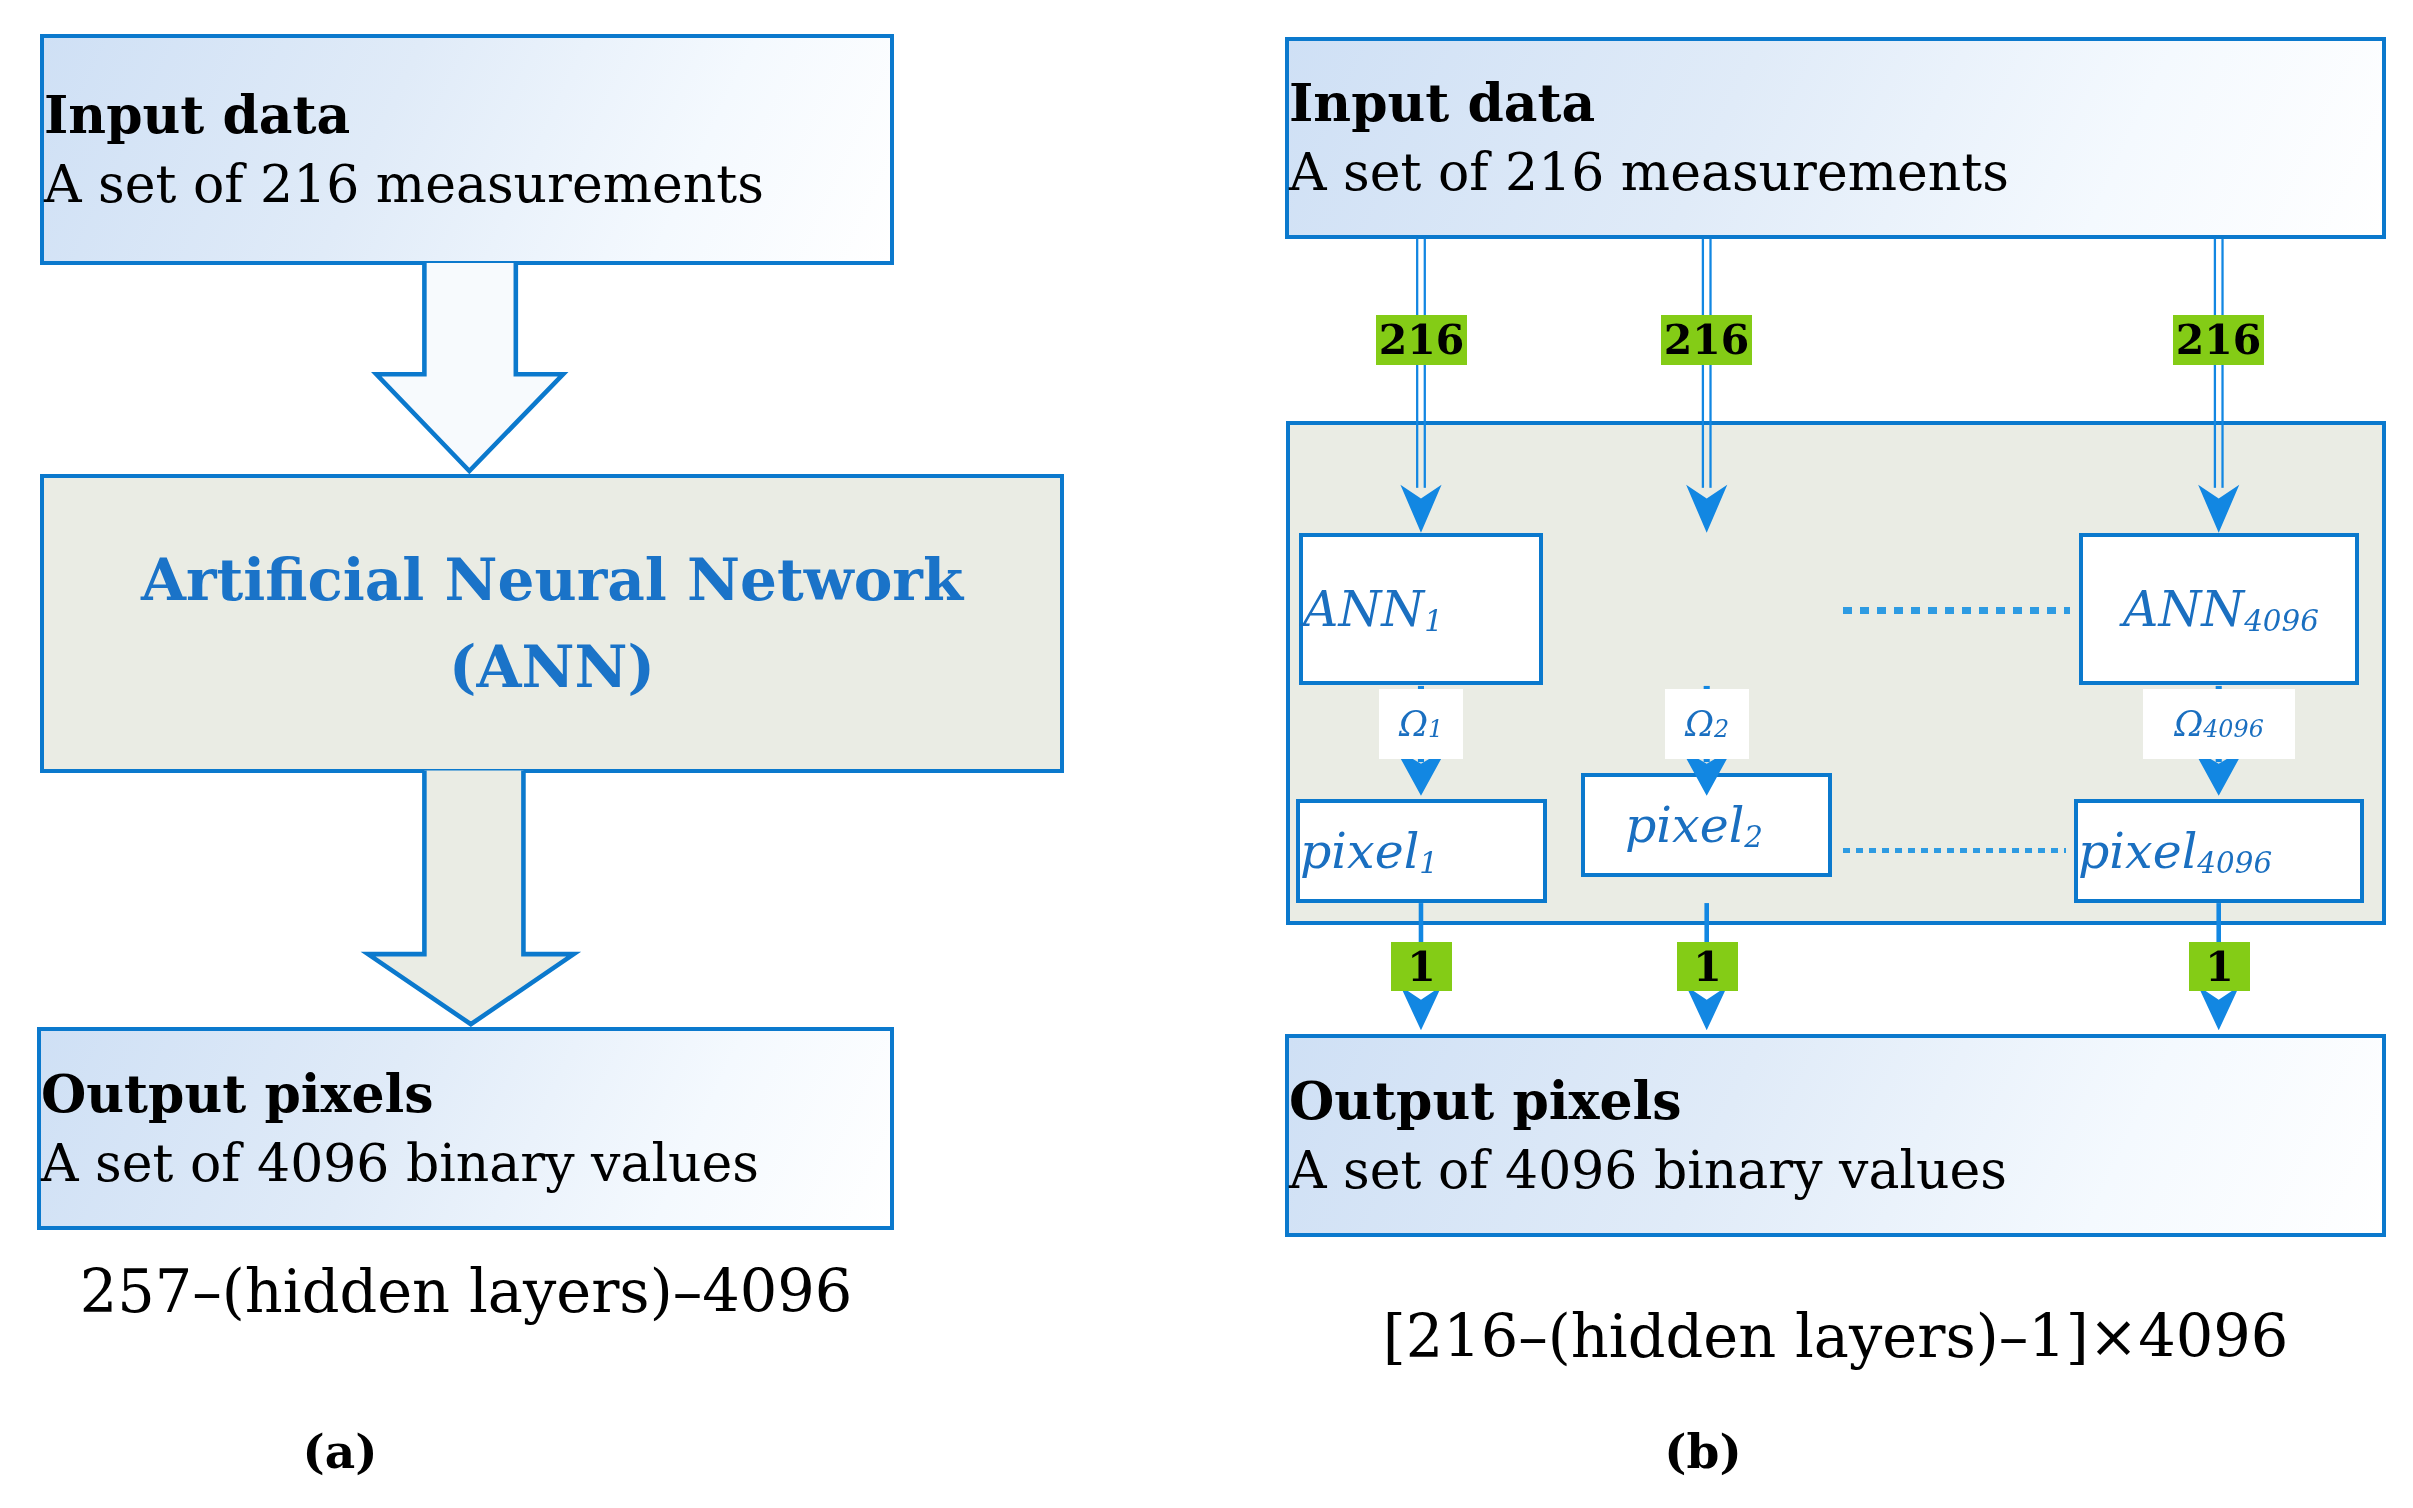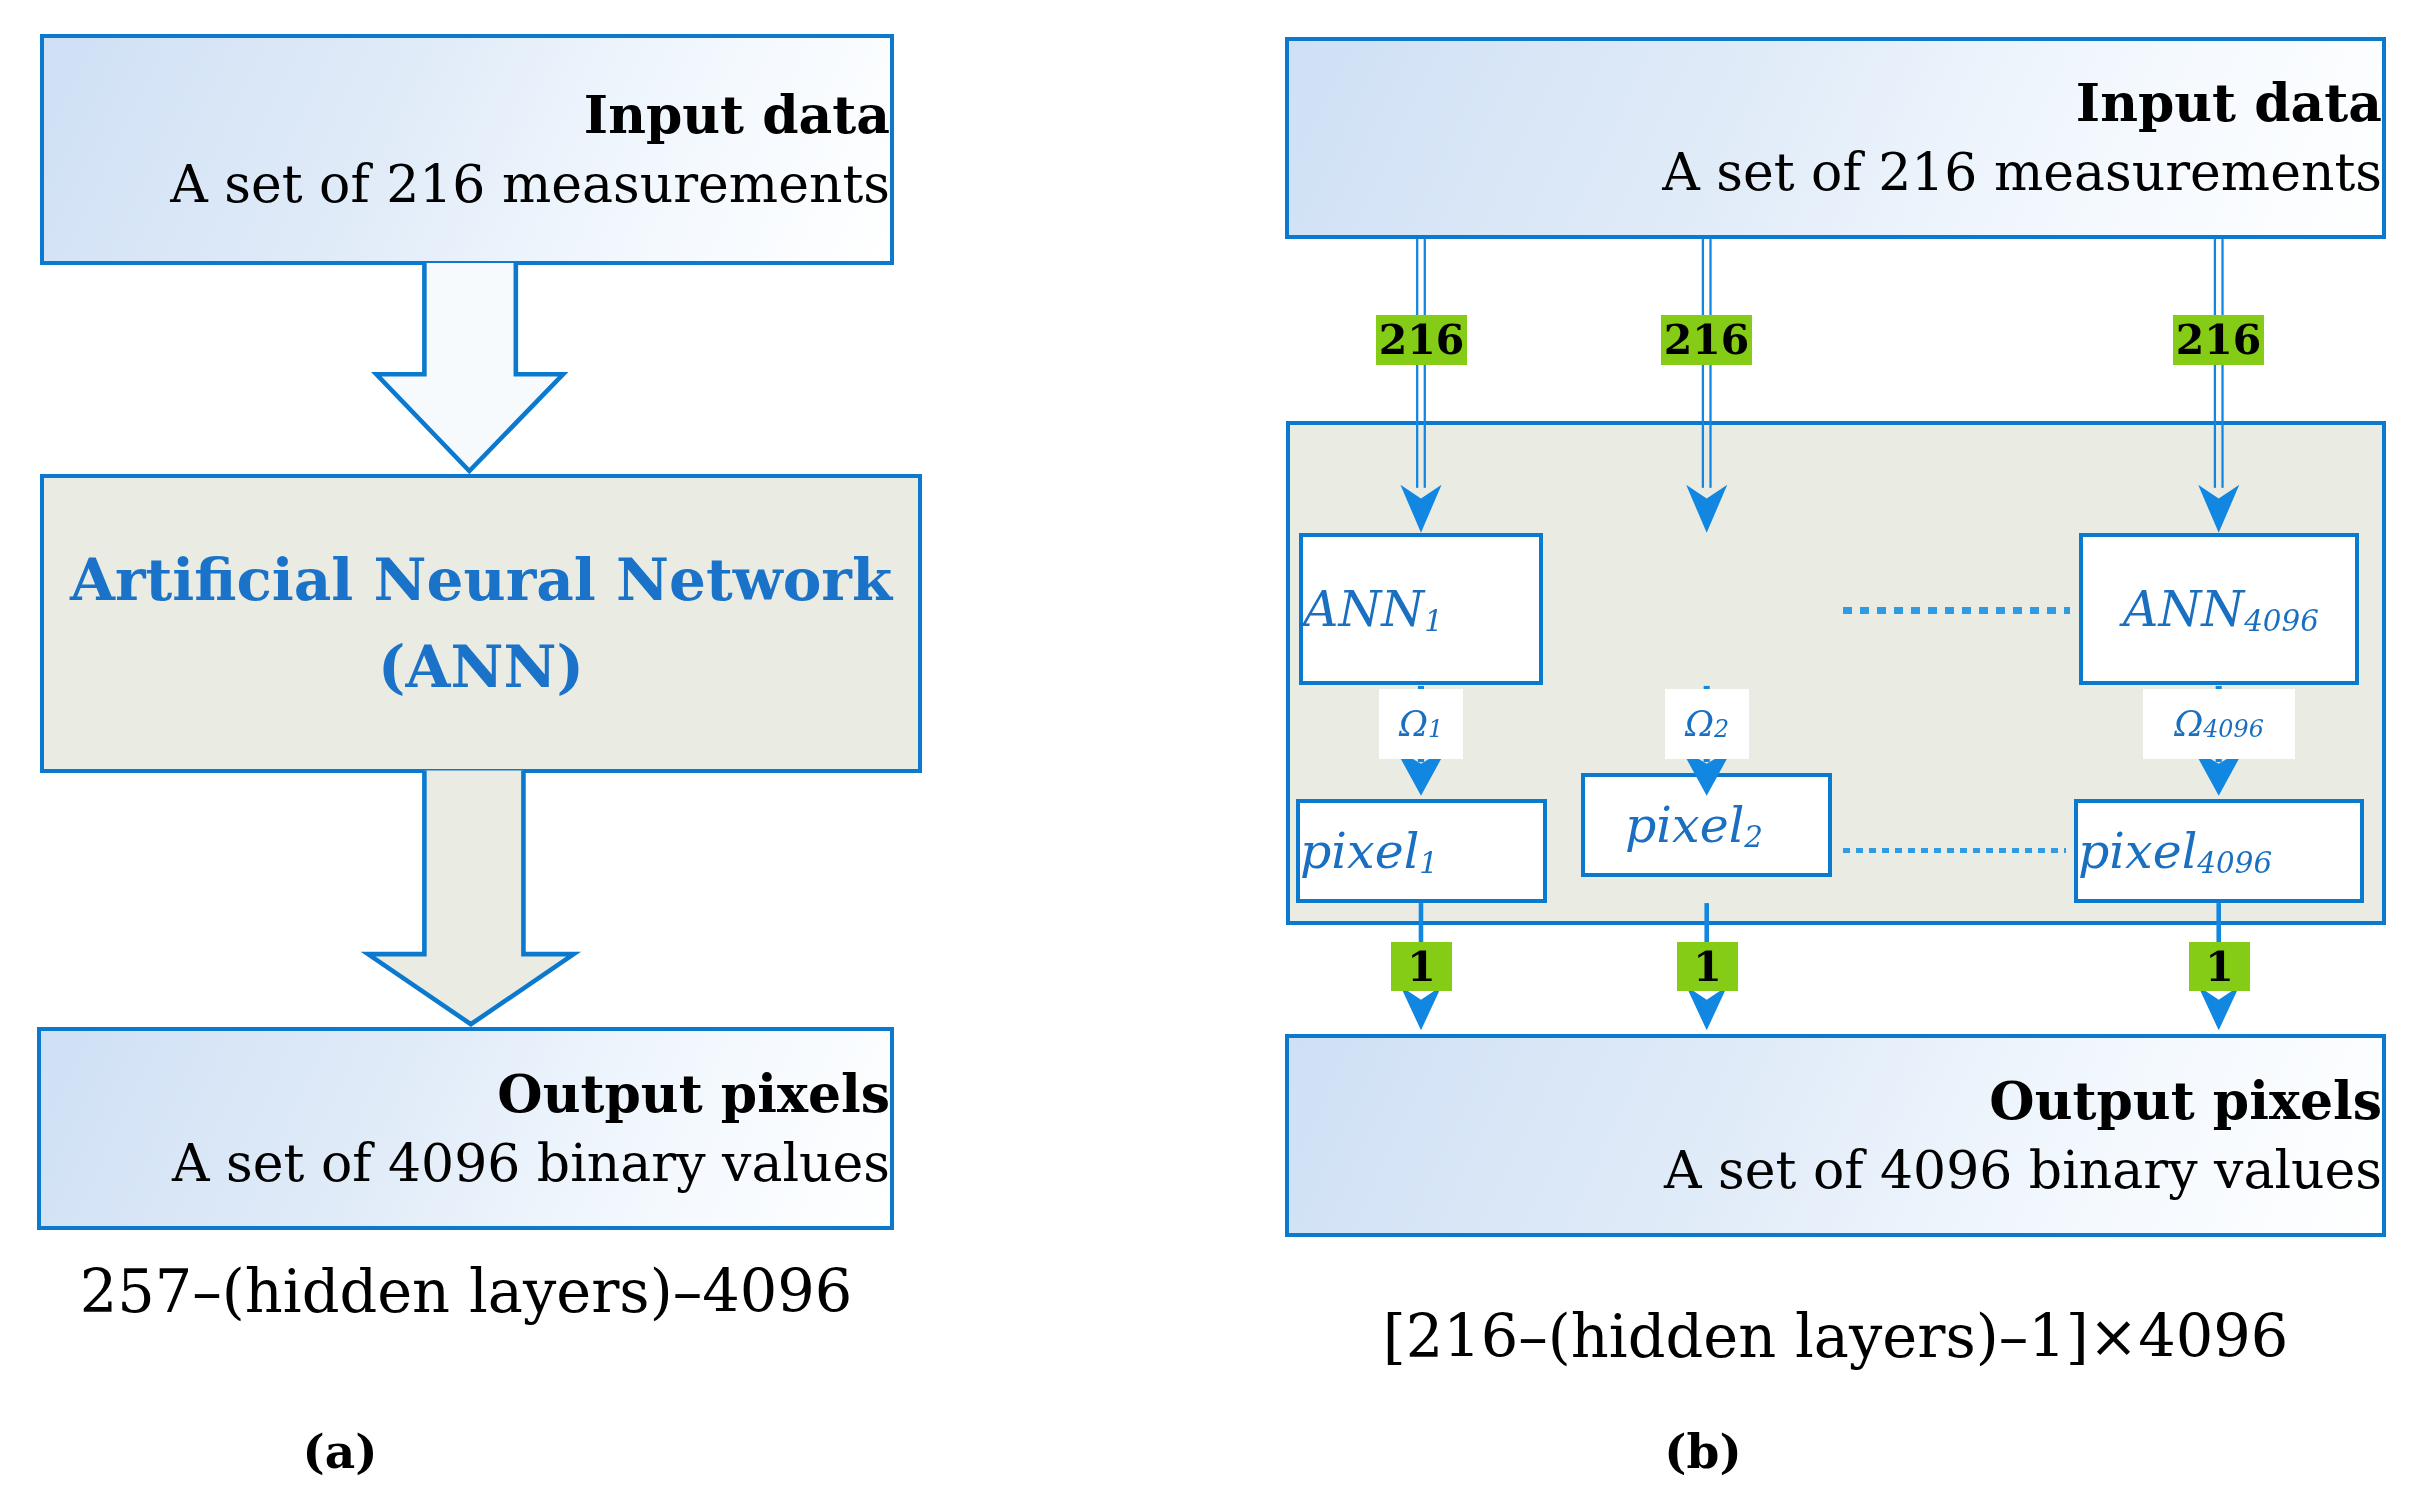--- a/index.html
+++ b/index.html
@@ -9,21 +9,21 @@
     background:#ffffff;
     font-family:"DejaVu Serif", serif;
     color:#000;
     overflow:hidden;
   }
   .abs{position:absolute;}
   
   .blue-box{
     border:4.6px solid #0b79cd;
     background:linear-gradient(115deg,#cfe0f5 0%,#e0ebf8 40%,#f4f9fe 75%,#ffffff 100%);
-    display:flex;flex-direction:column;justify-content:center;align-items:flex-end;
+    display:flex;flex-direction:column;justify-content:center;align-items:flex-start;
     text-align:center;box-sizing:border-box;
   }
   .grey-box{
     border:4.6px solid #0b79cd;
     background:#eaece4;
     box-sizing:border-box;
   }
   .unit-box{
     border:4.6px solid #0b79cd;
     background:#ffffff;
@@ -63,21 +63,21 @@
 </head>
 <body>
 
 <div class="canvas">
 
   <div class="abs blue-box" style="left:40px;top:34px;width:854px;height:231px;">
     <div class="box-title">Input data</div>
     <div class="box-sub">A set of 216 measurements</div>
   </div>
 
-  <div class="abs grey-box" style="left:40px;top:474px;width:882px;height:299px;display:flex;justify-content:center;align-items:center;">
+  <div class="abs grey-box" style="left:40px;top:474px;width:1024px;height:299px;display:flex;justify-content:center;align-items:center;">
     <div class="ann-heading">
       <div>Artificial Neural Network</div>
       <div>(ANN)</div>
     </div>
   </div>
 
   <div class="abs blue-box" style="left:37px;top:1027px;width:857px;height:203px;">
     <div class="box-title">Output pixels</div>
     <div class="box-sub">A set of 4096 binary values</div>
   </div>

